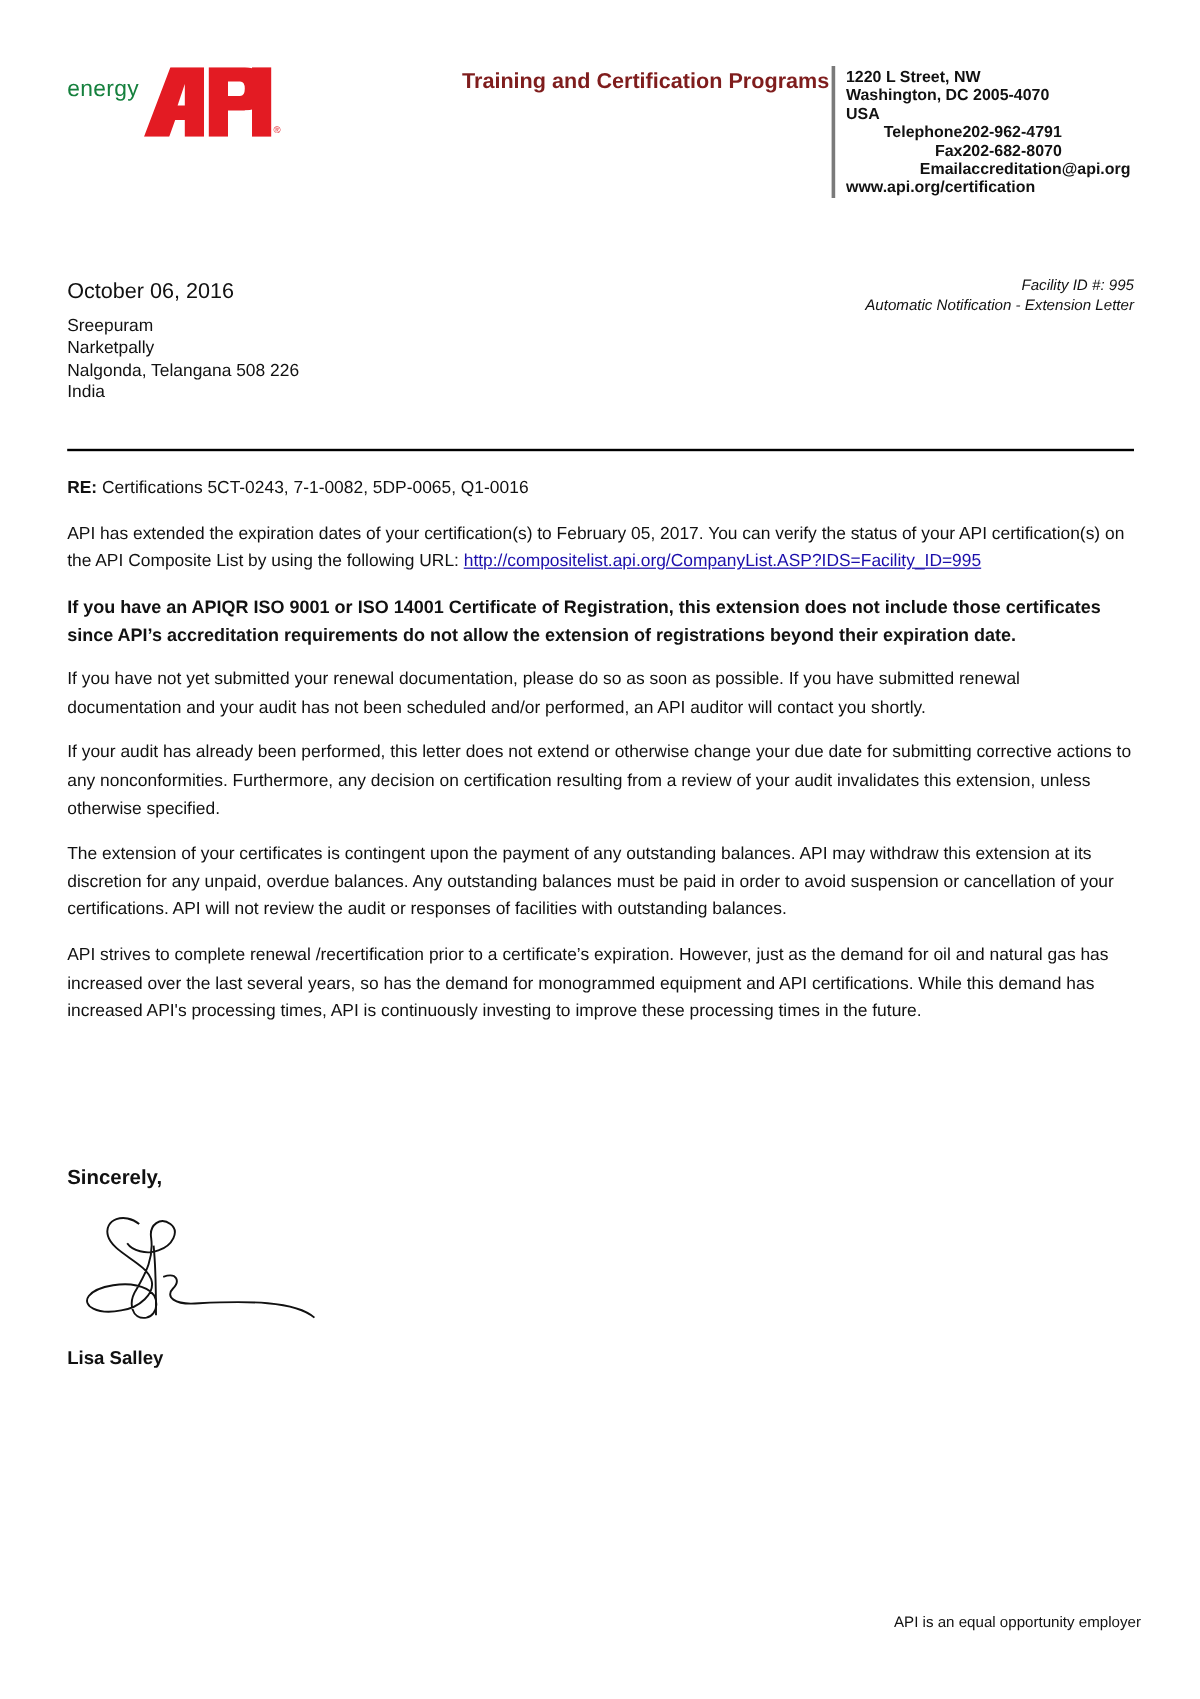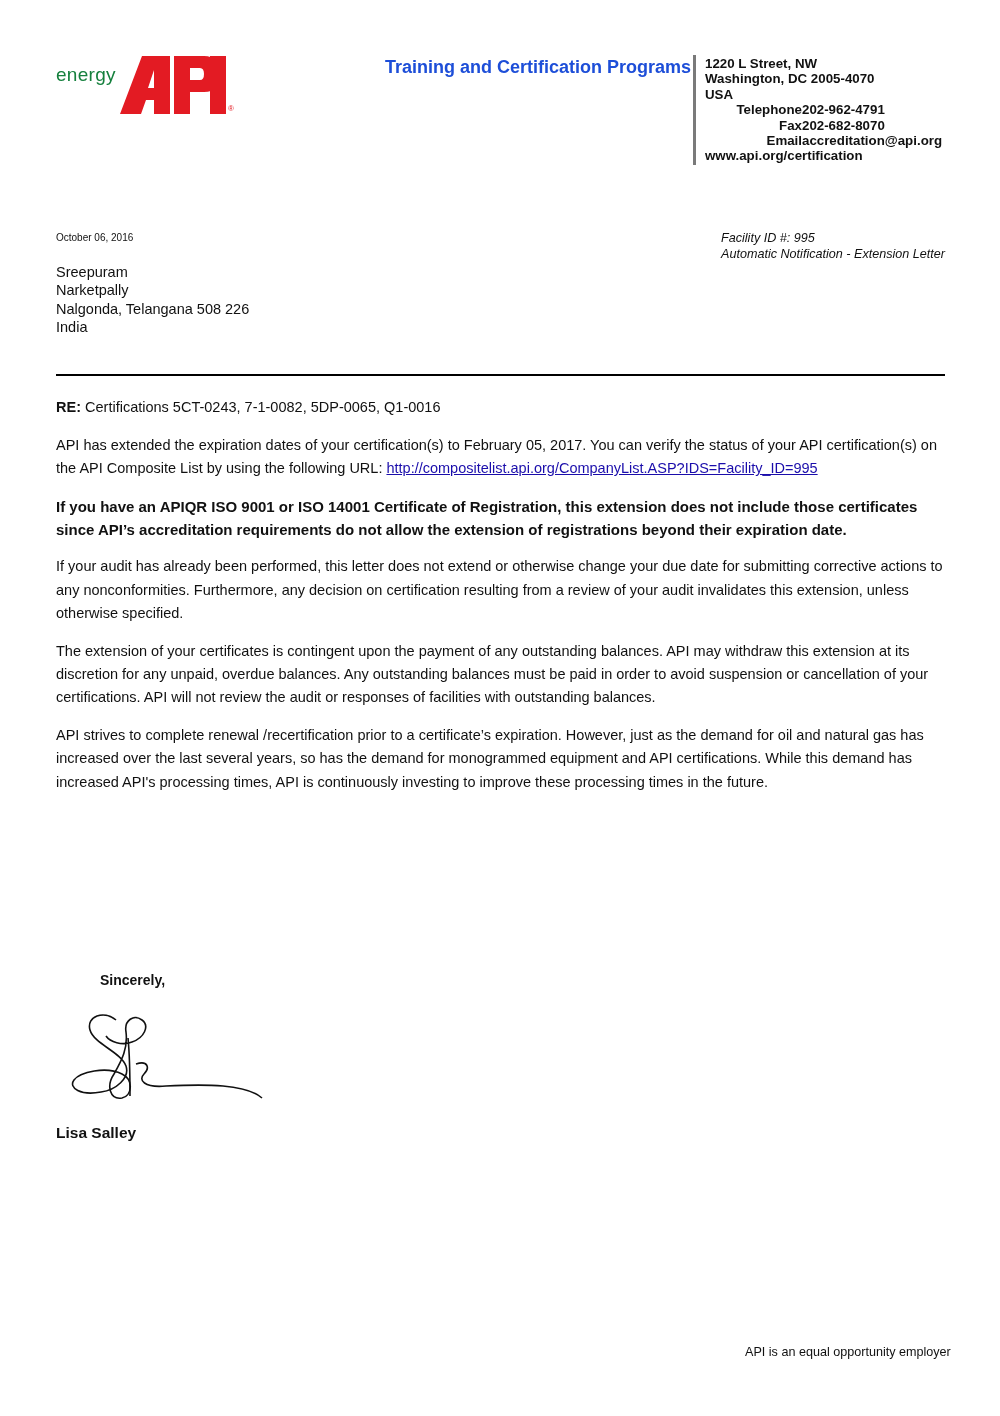--- a/index.html
+++ b/index.html
@@ -5,38 +5,38 @@
   html, body { margin: 0; padding: 0; background: #ffffff; }
   body { width: 1000px; height: 1416px; position: relative; overflow: hidden;
          font-family: "Liberation Sans", sans-serif; color: #111111; }
   .abs { position: absolute; }
   
   .logo { left: 52px; top: 50px; width: 190px; height: 70px; }
   .logo-energy { position: absolute; left: 4px; top: 14px; color: #15803d;
                  font-size: 19px; letter-spacing: 0.3px; }
   .logo-svg { position: absolute; left: 68px; top: 6px; }
   .logo-reg { position: absolute; left: 176px; top: 54px; font-size: 8px; color: #e31b23; }
-  .program-title { left: 385px; top: 57px; font-size: 18px; font-weight: bold; color: #1d4ed8; }
+  .program-title { left: 385px; top: 57px; font-size: 18px; font-weight: bold; color: #7f1d1d; }
   .addr-bar { left: 693px; top: 55px; width: 3px; height: 110px; background: #7a7a7a; }
   .addr { left: 705px; top: 56px; font-size: 13.3px; font-weight: bold; line-height: 15.4px; color: #111; }
   .addr .row { display: flex; }
   .addr .k { width: 97px; text-align: right; }
   
-  .date { left: 56px; top: 232px; font-size: 10px; }
+  .date { left: 56px; top: 232px; font-size: 18px; }
   .recipient { left: 56px; top: 263px; font-size: 14.5px; line-height: 18.3px; }
-  .facility { right: 55px; top: 230px; text-align: left; font-style: italic; font-size: 12.6px; line-height: 16px; }
+  .facility { right: 55px; top: 230px; text-align: right; font-style: italic; font-size: 12.6px; line-height: 16px; }
   .rule { left: 56px; top: 374px; width: 889px; height: 2px; background: #000; }
   
   .body { left: 56px; top: 396px; width: 892px; font-size: 14.5px; line-height: 23.3px; }
   .body p { margin: 0 0 14.5px 0; }
   .re-label { font-weight: bold; }
   .bold-para { font-weight: bold; font-size: 15px; line-height: 23px; }
   a.link { color: #1a0dab; text-decoration: underline; }
   
-  .sincerely { left: 56px; top: 972px; font-size: 14px; font-weight: bold; margin-left: 44px; }
+  .sincerely { left: 56px; top: 972px; font-size: 17px; font-weight: bold; }
   .signature { left: 66px; top: 1008px; }
   .signer { left: 56px; top: 1122px; font-size: 15.5px; font-weight: bold; line-height: 22.5px; }
   .footer { left: 745px; top: 1345px; font-size: 12.6px; }
 </style>
 </head>
 <body>
 
 <div class="abs logo">
   <span class="logo-energy">energy</span>
   <svg class="logo-svg" width="108" height="58" viewBox="0 0 108 58">
@@ -84,20 +84,21 @@
   <div>Facility ID #: 995</div>
   <div>Automatic Notification - Extension Letter</div>
 </div>
 
 <div class="abs rule"></div>
 
 <div class="abs body">
   <p><span class="re-label">RE:</span><span> Certifications 5CT-0243, 7-1-0082, 5DP-0065, Q1-0016</span></p>
   <p><span>API has extended the expiration dates of your certification(s) to February 05, 2017. You can verify the status of your API certification(s) on the API Composite List by using the following URL: </span><a class="link">http://compositelist.api.org/CompanyList.ASP?IDS=Facility_ID=995</a></p>
   <p class="bold-para">If you have an APIQR ISO 9001 or ISO 14001 Certificate of Registration, this extension does not include those certificates since API’s accreditation requirements do not allow the extension of registrations beyond their expiration date.</p>
+  <p>If you have not yet submitted your renewal documentation, please do so as soon as possible. If you have submitted renewal documentation and your audit has not been scheduled and/or performed, an API auditor will contact you shortly.</p>
   <p>If your audit has already been performed, this letter does not extend or otherwise change your due date for submitting corrective actions to any nonconformities. Furthermore, any decision on certification resulting from a review of your audit invalidates this extension, unless otherwise specified.</p>
   <p>The extension of your certificates is contingent upon the payment of any outstanding balances. API may withdraw this extension at its discretion for any unpaid, overdue balances. Any outstanding balances must be paid in order to avoid suspension or cancellation of your certifications. API will not review the audit or responses of facilities with outstanding balances.</p>
   <p>API strives to complete renewal /recertification prior to a certificate’s expiration. However, just as the demand for oil and natural gas has increased over the last several years, so has the demand for monogrammed equipment and API certifications. While this demand has increased API's processing times, API is continuously investing to improve these processing times in the future.</p>
 </div>
 
 <div class="abs sincerely">Sincerely,</div>
 <svg class="abs signature" width="200" height="100" viewBox="0 0 200 100">
   <path d="M50,12 C38,2 20,8 24,22 C28,36 55,44 60,58 C64,70 50,82 35,84 C15,88 2,80 8,72 C14,64 40,58 56,66 C68,72 66,88 56,90 C44,92 40,78 48,66 C56,52 62,40 60,24 C58,12 68,6 76,12 C84,18 78,30 66,34 C56,38 44,34 40,28" fill="none" stroke="#111" stroke-width="1.6"></path>
   <path d="M62,30 C64,50 64,72 64,88" fill="none" stroke="#111" stroke-width="1.6"></path>
   <path d="M70,56 C82,52 84,60 78,66 C72,72 78,80 100,78 C140,76 180,76 196,90" fill="none" stroke="#111" stroke-width="1.6"></path>

